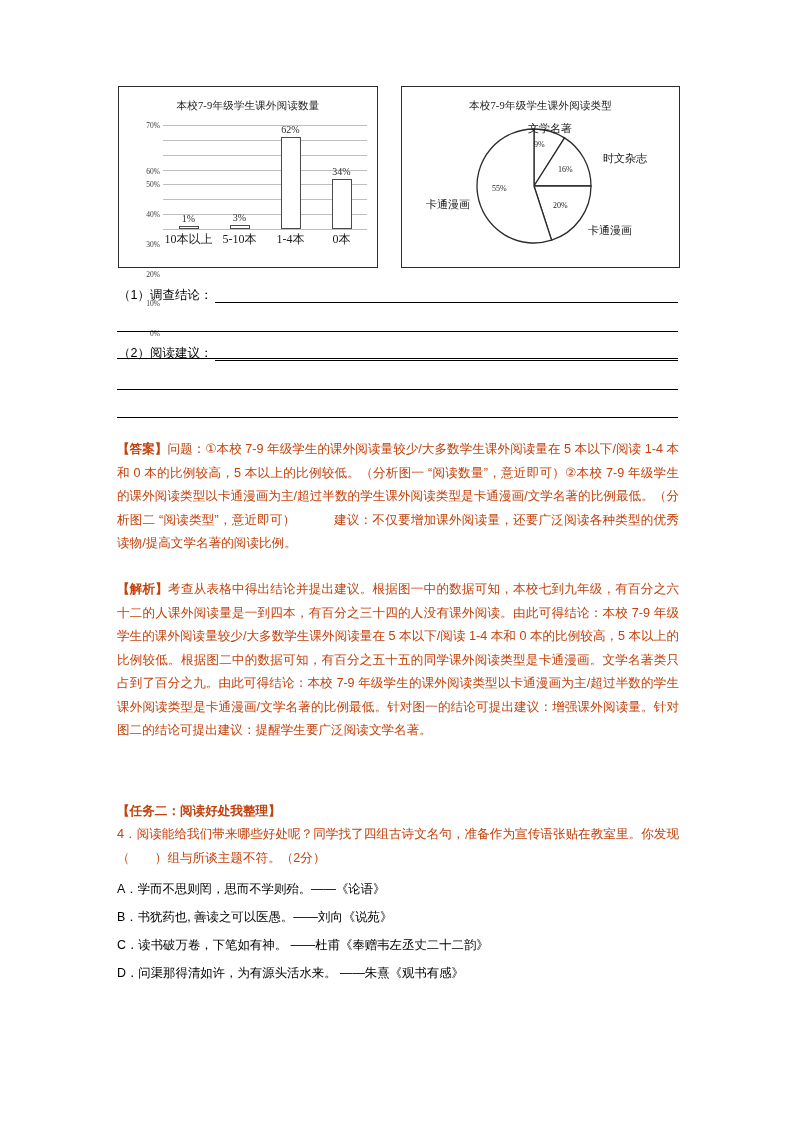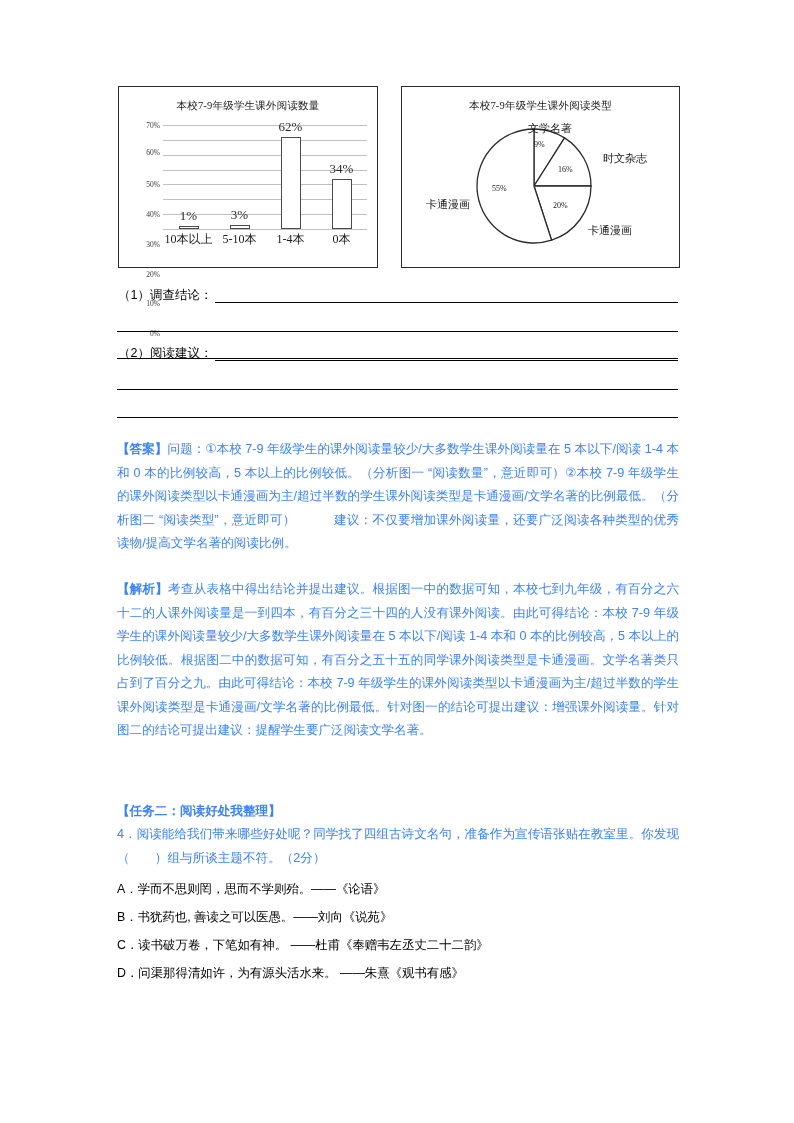--- a/index.html
+++ b/index.html
@@ -100,21 +100,21 @@
     transform: translateX(-50%);
     width: 20px;
     border: 1.6px solid #4a4a4a;
     background: #ffffff;
     box-sizing: border-box;
   }
   .bar-value {
     position: absolute;
     left: 50%;
     transform: translateX(-50%);
-    font-size: 13px;
+    font-size: 10px;
     color: #2b2b2b;
     white-space: nowrap;
     font-family: "Liberation Serif", serif;
   }
   .bar-cat {
     position: absolute;
     top: 106px;
     left: 50%;
     transform: translateX(-50%);
     font-size: 12px;
@@ -160,21 +160,21 @@
   }
 
   
   .para {
     position: absolute;
     left: 117px;
     width: 562px;
     font-size: 12.6px;
     line-height: 23.5px;
     text-align: justify;
-    color: #3b82f6;
+    color: #c2410c;
     font-family: "Liberation Sans", "DejaVu Sans", sans-serif;
   }
   .para b, .tag {
     font-weight: bold;
   }
   .choice {
     position: absolute;
     left: 117px;
     width: 562px;
     font-size: 12.4px;
@@ -206,21 +206,21 @@
           <div class="gridline" style="top: 59.4286px;">
             <div class="ytick" style="top: 59.4286px;">30%</div>
           </div>
           <div class="gridline" style="top: 44.5714px;">
             <div class="ytick" style="top: 44.5714px;">40%</div>
           </div>
           <div class="gridline" style="top: 29.7143px;">
             <div class="ytick" style="top: 29.7143px;">50%</div>
           </div>
           <div class="gridline" style="top: 14.8571px;">
-            <div class="ytick" style="top: 12px; padding-left: 28px;">60%</div>
+            <div class="ytick" style="top: 31px; padding-left: 28px;">60%</div>
           </div>
           <div class="gridline" style="top: 0px; text-align: center;">
             <div class="ytick" style="top: 0px;">70%</div>
           </div>
           <div class="bar-col" style="left: 1.5px; height: 104px;">
             <div class="bar-rect" style="height: 3px;"></div>
             <div class="bar-value" style="bottom: 5px;">1%</div>
             <div class="bar-cat">10本以上</div>
           </div>
           <div class="bar-col" style="left: 52.5px; height: 104px;">

